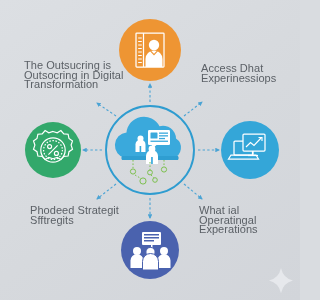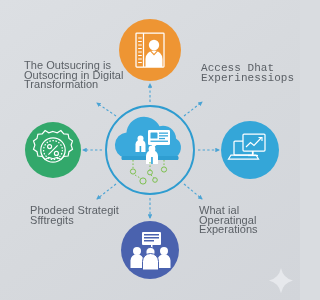--- a/index.html
+++ b/index.html
@@ -25,21 +25,21 @@
   .label {
     position: absolute;
     color: #5b6066;
     font-family: "Liberation Sans", sans-serif;
     font-size: 11px;
     line-height: 9.6px;
     letter-spacing: 0.05px;
     white-space: pre-line;
   }
   .label-tl { left: 24px;  top: 61px;  width: 106px; text-align: left; }
-  .label-tr { left: 201px; top: 64px;  width: 96px;  text-align: left; font-family: Liberation Mono, monospace; }
+  .label-tr { left: 201px; top: 64px;  width: 96px;  text-align: left; }
   .label-bl { left: 30px;  top: 206px; width: 104px; text-align: left; }
   .label-br { left: 199px; top: 206px; width: 100px; text-align: left; }
 </style>
 </head>
 <body>
 
 <div id="canvas">
 
   <svg class="svg-layer" viewBox="0 0 300 300">
     <defs>

